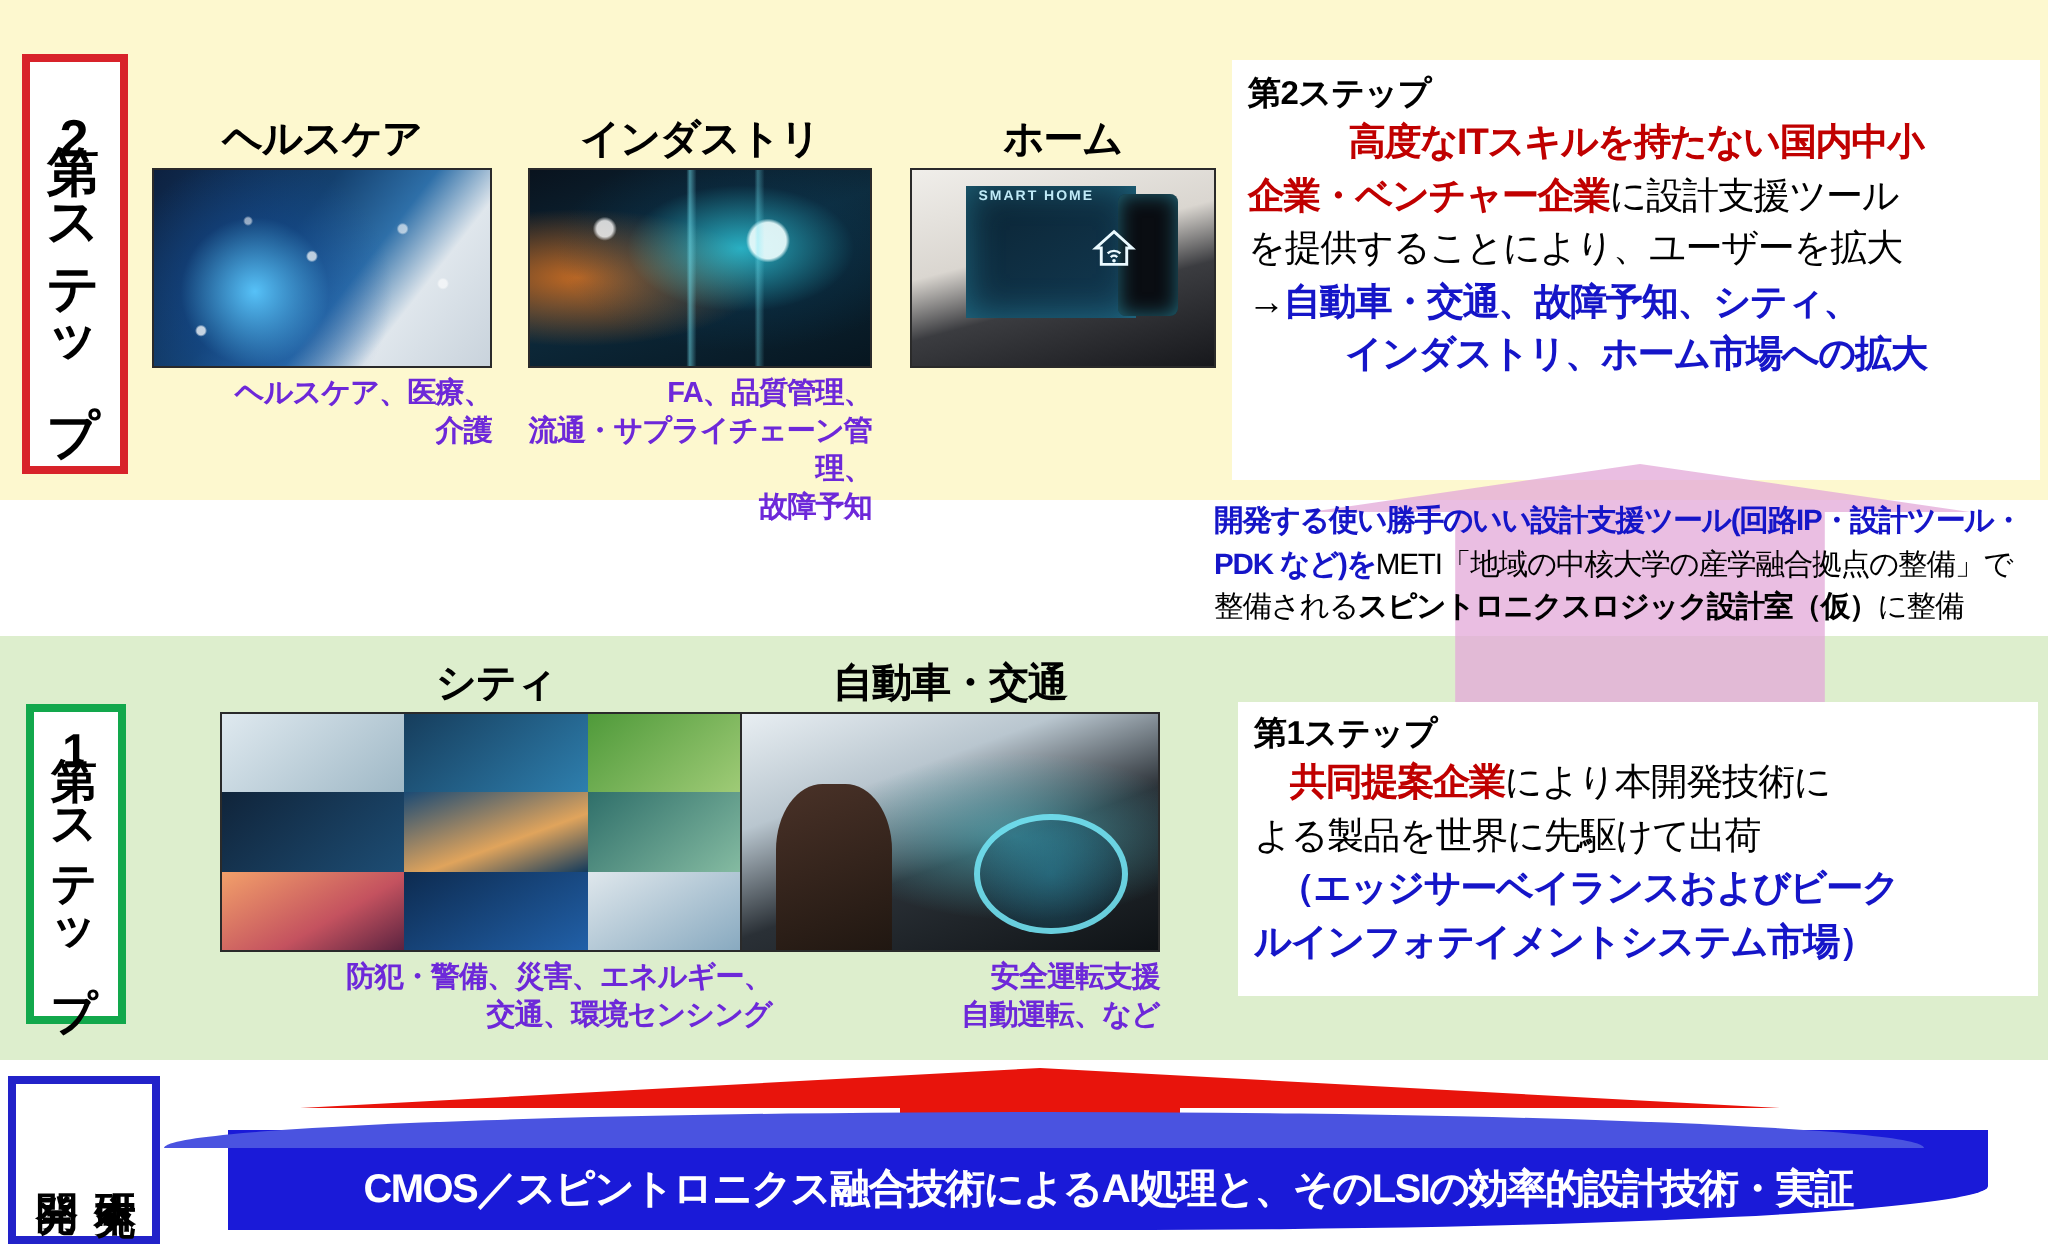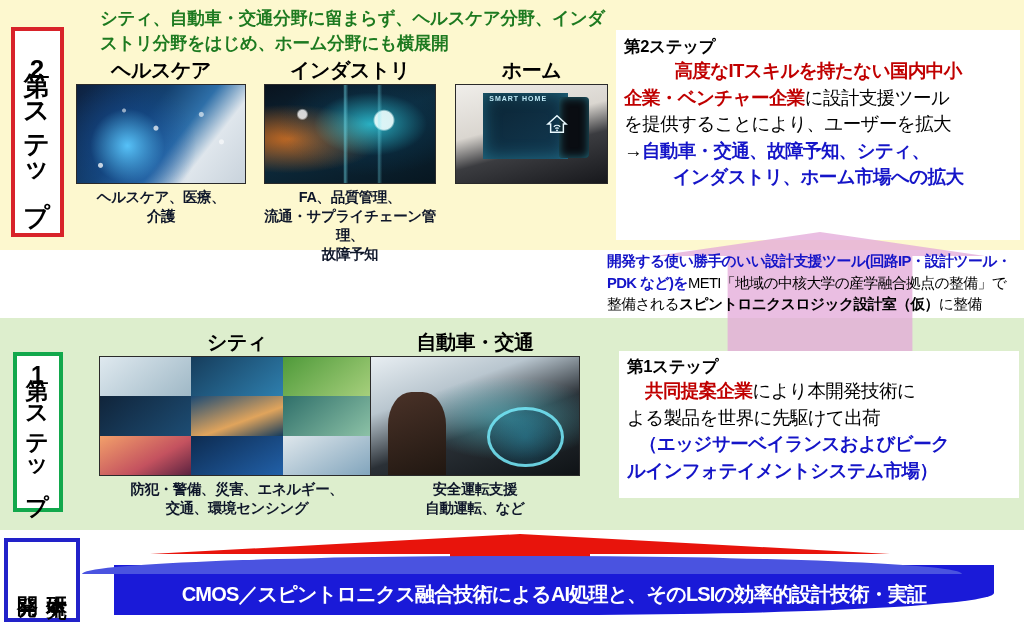--- a/index.html
+++ b/index.html
@@ -59,29 +59,29 @@
   .card { position:absolute; }
   .card .card-title {
     text-align:center; font-weight:bold; font-size:20px; color:#000;
     line-height:24px; letter-spacing:-0.5px;
   }
   .card .card-img {
     width:100%; height:100px; margin-top:2px;
     border:1px solid #2a2a2a; overflow:hidden; position:relative;
   }
   .card .card-cap {
-    text-align:center; font-weight:bold; font-size:14.5px; color:#0f172a;
+    text-align:right; font-weight:bold; font-size:14.5px; color:#6d28d9;
     line-height:19px; margin-top:4px; letter-spacing:-0.4px;
   }
   #card-health { left:76px; top:58px; width:170px; }
   #card-industry { left:264px; top:58px; width:172px; }
   #card-home { left:455px; top:58px; width:153px; }
 
   
-  #card-city { left:99px; top:330px; width:276px; }
+  #card-city { left:110px; top:330px; width:276px; }
   #card-city .card-img { height:120px; }
   #card-mobility { left:370px; top:330px; width:210px; }
   #card-mobility .card-img { height:120px; }
 
   
   .pic { position:absolute; inset:0; }
   .pic-health {
     background:
       radial-gradient(circle at 30% 62%, rgba(90,200,255,.95) 0%, rgba(20,80,160,.35) 28%, rgba(0,0,0,0) 52%),
       linear-gradient(128deg,#0d2140 0%,#14406e 38%,#2e6fa8 58%,#dfe6ec 74%,#c9d3dc 100%);
@@ -228,21 +228,20 @@
 <div class="canvas">
 
   <div class="panel-yellow"></div>
   <div class="panel-white-mid"></div>
   <div class="panel-green"></div>
 
   <div class="step-tag step-tag-2">
     <span>第2ステップ</span>
   </div>
 
-  <div class="headline">シティ、自動車・交通分野に留まらず、ヘルスケア分野、インダストリ分野をはじめ、ホーム分野にも横展開</div>
 
   <div class="card" id="card-health">
     <div class="card-title">ヘルスケア</div>
     <div class="card-img">
       <div class="pic pic-health"></div>
     </div>
     <div class="card-cap" style="white-space:pre-line">ヘルスケア、医療、
 介護</div>
   </div>
 

